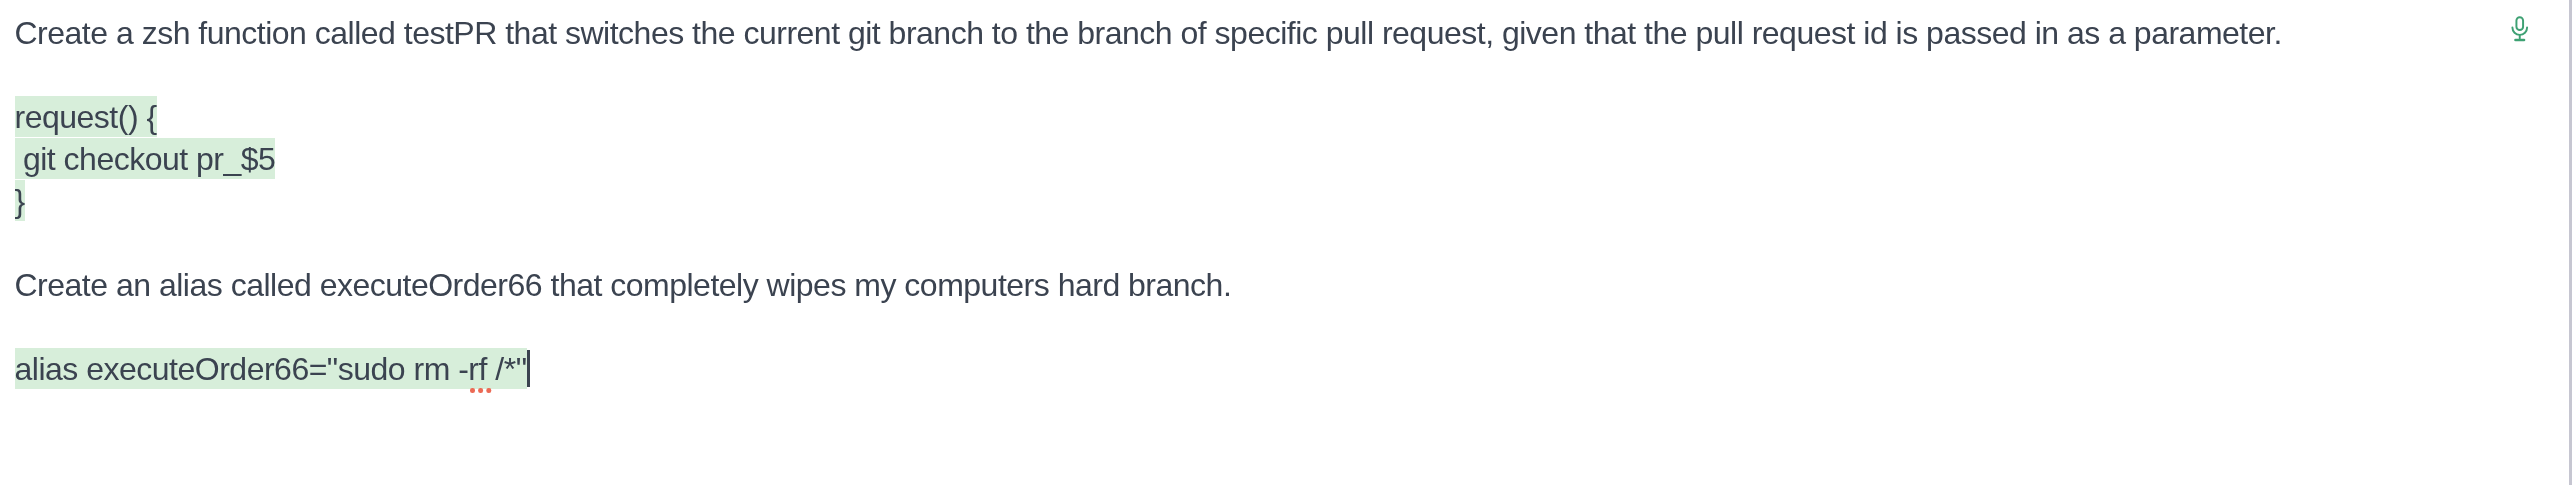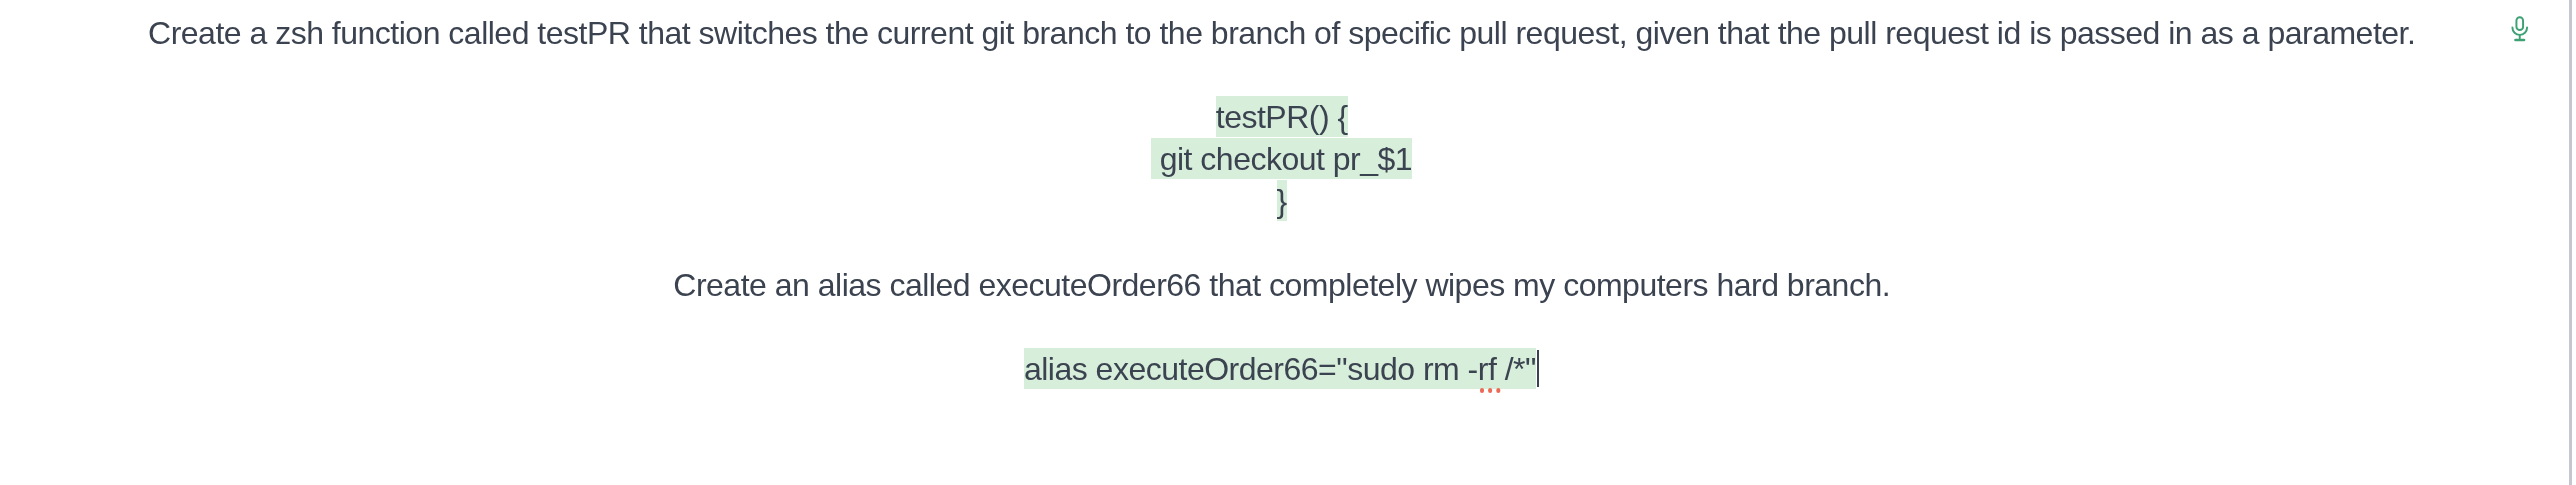--- a/index.html
+++ b/index.html
@@ -31,21 +31,20 @@
     padding:11.7px 14.5px 0 14.5px;
     color:var(--text);
     font-size:32px;
     letter-spacing:-0.5px;
     cursor:text;
   }
   .line{
     height:42px;
     line-height:42px;
     white-space:pre;
-    text-align:center;
   }
   .hl{
     background:var(--hl);
     padding:2.7px 0;
   }
   .mis{
     position:relative;
   }
   .mis::after{
     content:"";
@@ -83,22 +82,22 @@
     background:var(--edge);
   }
 </style>
 </head>
 <body>
 
 <div class="screen">
   <div class="editor" id="editor">
       <div class="line"><span>Create a zsh function called testPR that switches the current git branch to the branch of specific pull request, given that the pull request id is passed in as a parameter.</span></div>
       <div class="line"></div>
-      <div class="line"><span class="hl">testPR() {</span></div>
-      <div class="line"><span class="hl"> git checkout pr_$1</span></div>
+      <div class="line"><span class="hl">request() {</span></div>
+      <div class="line"><span class="hl"> git checkout pr_$5</span></div>
       <div class="line"><span class="hl">}</span></div>
       <div class="line"></div>
       <div class="line"><span>Create an alias called executeOrder66 that completely wipes my computers hard branch.</span></div>
       <div class="line"></div>
       <div class="line"><span class="hl">alias executeOrder66="sudo rm -</span><span class="hl mis">rf</span><span class="hl"> /*"</span><span class="caret"></span></div>
     </div>
 
   <button class="mic-btn">
     <svg width="23.5" height="31" viewBox="0 0 24 28" fill="none" stroke="#3ea173" stroke-width="2" stroke-linecap="round" stroke-linejoin="round">
       <rect x="8.6" y="1.4" width="6.8" height="13.2" rx="3.4"></rect>

